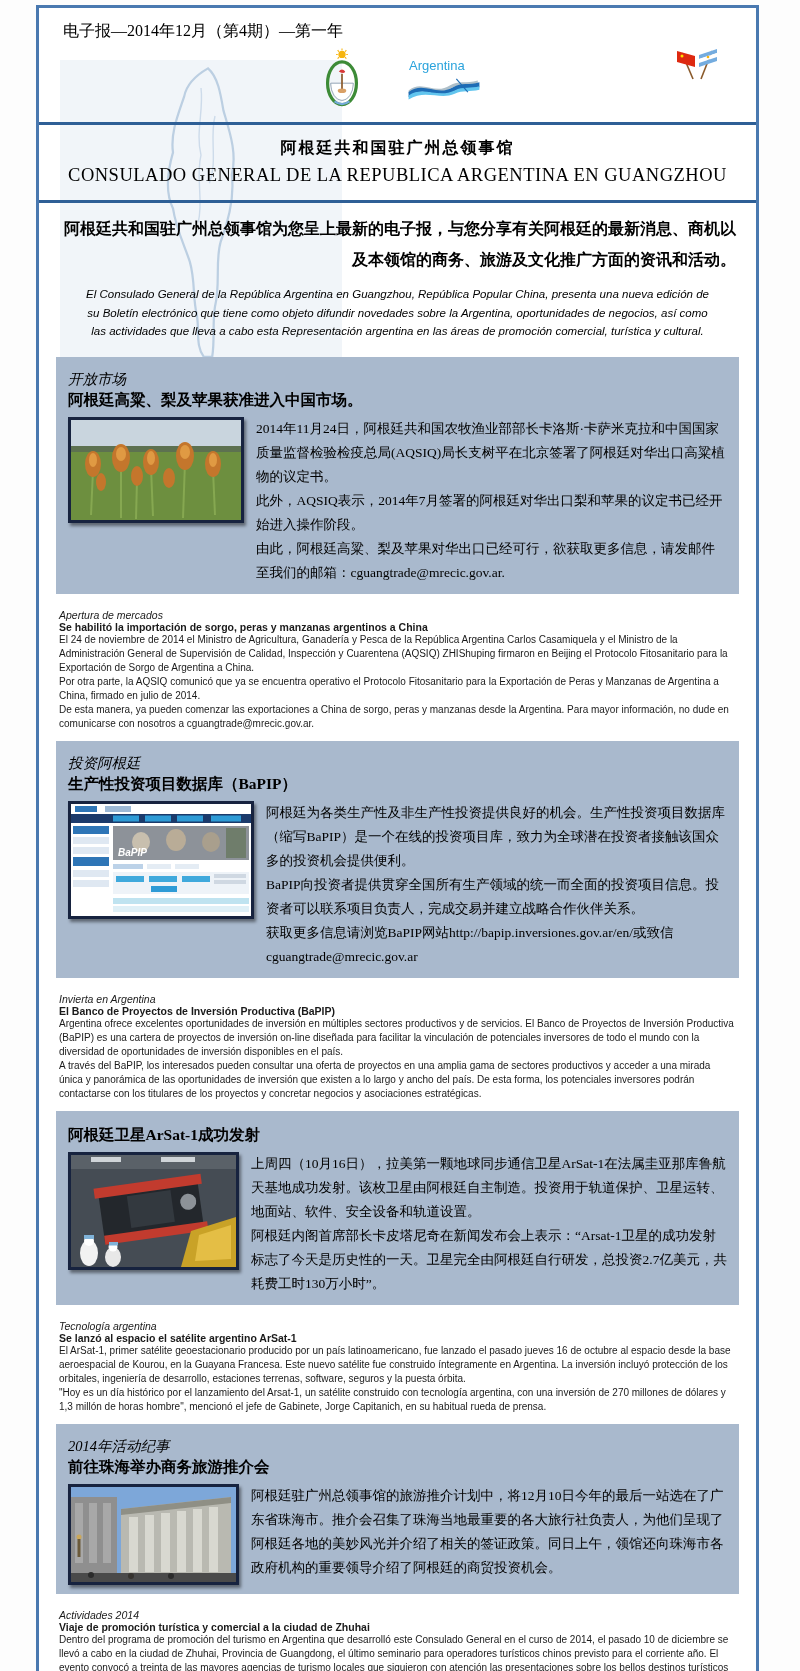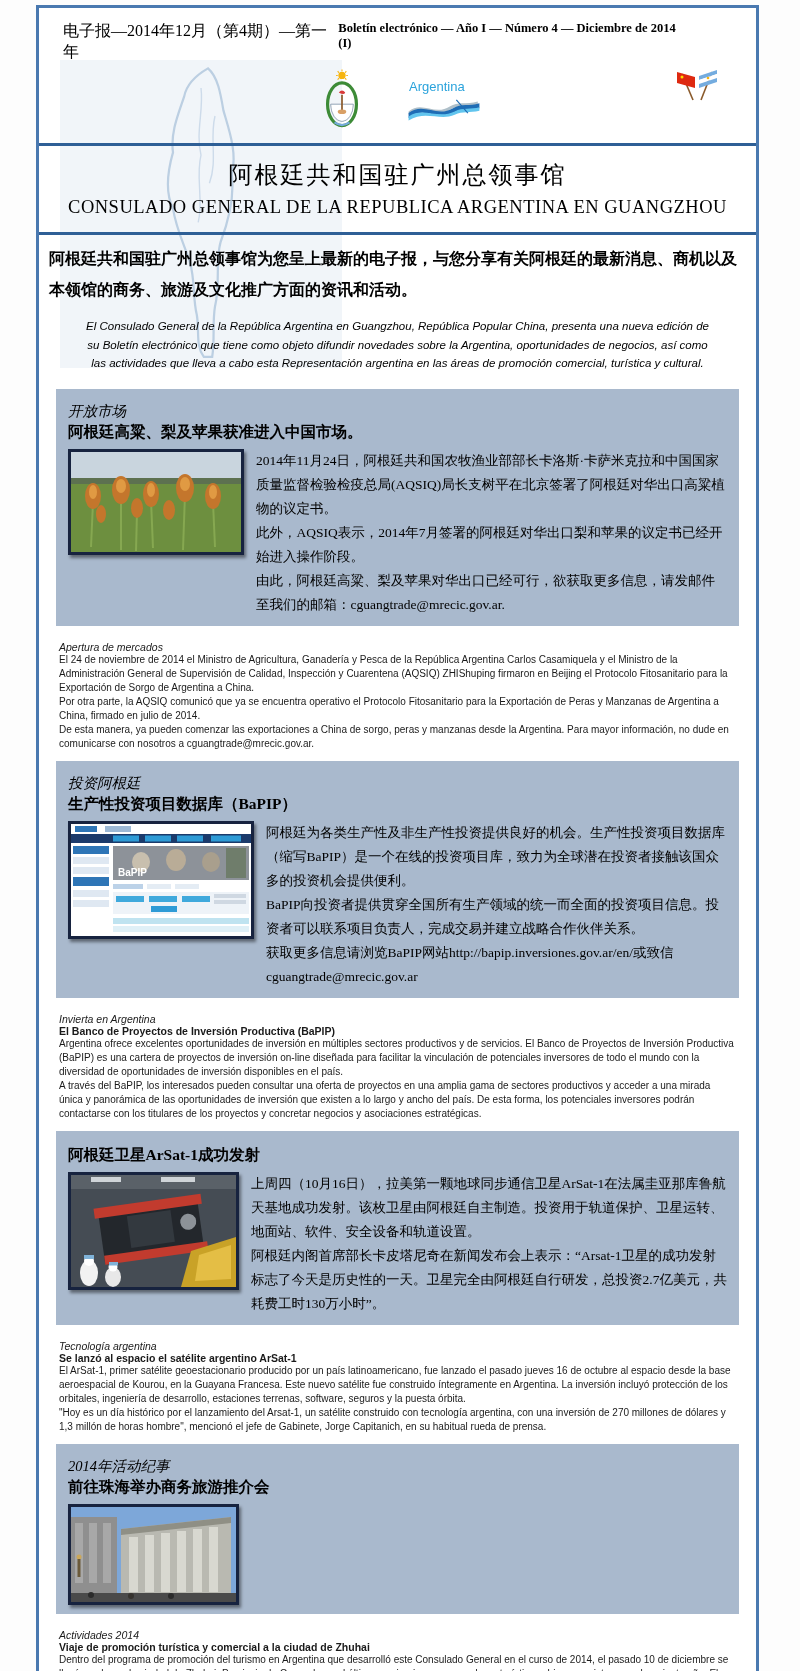--- a/index.html
+++ b/index.html
@@ -14,31 +14,31 @@
   .map-bg{position:absolute;left:21px;top:52px;width:282px;height:308px;background:#f1f5f9;z-index:0;}
   .map-bg svg{display:block;width:100%;height:100%;}
   
   .logo-row{position:relative;height:76px;z-index:2;}
   .escudo-top{position:absolute;left:281px;top:2px;}
   .brand-top{position:absolute;left:366px;top:12px;width:80px;}
   .brand-label{font-family:"Liberation Sans",sans-serif;color:#2aa3dc;font-size:13px;margin:0 0 1px 4px;}
   .flags-top{position:absolute;left:634px;top:0;}
   
   .rule{height:3px;background:#2e5f96;position:relative;z-index:2;}
-  .title-zh{text-align:center;font-size:24px;font-weight:normal;margin:13px 0 6px;position:relative;z-index:2;letter-spacing:2px;}
+  .title-zh{text-align:center;font-size:16px;font-weight:bold;margin:13px 0 6px;position:relative;z-index:2;letter-spacing:2px;}
   .title-es{text-align:center;font-size:18.5px;margin:0 0 14px;position:relative;z-index:2;letter-spacing:.5px;}
-  .intro-zh{font-size:16px;font-weight:bold;text-align:left;line-height:1.95;padding:10px 10px 4px;position:relative;z-index:2;font-family:Liberation Mono, monospace;}
+  .intro-zh{font-size:16px;font-weight:bold;text-align:right;line-height:1.95;padding:10px 20px 4px;position:relative;z-index:2;}
   .intro-es{font-family:"Liberation Sans",sans-serif;font-style:italic;font-size:11.5px;text-align:center;
             line-height:1.6;padding:6px 46px 10px;position:relative;z-index:2;}
   
   .section-box{margin:6px 17px;background:#a9b9cd;padding:13px 12px 9px;position:relative;z-index:2;}
   .section-tag{font-style:italic;font-size:14.5px;}
   .section-title{font-weight:bold;font-size:15.5px;margin:1px 0 6px;}
   .section-flex{display:flex;gap:12px;align-items:flex-start;}
-  .photo{flex-shrink:0;border:3px solid #17233f;box-shadow:2px 3px 3px rgba(0,0,0,.45);background:#ec4899;}
+  .photo{flex-shrink:0;border:3px solid #17233f;box-shadow:2px 3px 3px rgba(0,0,0,.45);background:#ec4899;font-style:italic;}
   .photo svg{display:block;}
   .section-body p{margin:0;font-size:13.5px;line-height:1.78;}
   
   .es-block{padding:9px 20px 4px;position:relative;z-index:2;font-family:"Liberation Sans",sans-serif;color:#1a1a1a;}
   .es-tag{font-style:italic;font-size:10.5px;}
   .es-title{font-weight:bold;font-size:10.5px;}
   .es-block p{margin:0;font-size:10px;line-height:1.4;}
 </style>
 </head>
 <body>
@@ -80,21 +80,20 @@
   <div class="map-bg">
     <svg viewBox="0 0 100 220">
       <path d="M55,6 C48,10 40,16 38,26 C34,38 28,52 30,66 C26,80 24,94 30,106 C32,120 38,132 42,144 C46,158 44,170 47,182 C49,194 46,204 52,212 L58,212 C60,200 58,188 60,176 C64,160 60,144 64,130 C70,114 74,98 72,82 C76,66 70,50 66,36 C64,24 62,12 55,6 Z" fill="none" stroke="#bccfe2" stroke-width="1.6"></path>
       <path d="M50,20 C52,36 46,52 50,68 C46,84 52,100 48,116" fill="none" stroke="#cddbea" stroke-width="1"></path>
       <path d="M60,40 C56,56 62,72 56,88" fill="none" stroke="#cddbea" stroke-width="1"></path>
     </svg>
   </div>
 
   <div class="masthead">
     <span class="masthead-left">电子报—2014年12月（第4期）—第一年</span>
-    <span class="masthead-right">Boletín electrónico — Año I — Número 4 — Diciembre de 2014 (I)</span>
   </div>
 
   <div class="logo-row">
     <svg class="escudo-top" width="44" height="62">
         <use href="#escudo"></use>
       </svg>
     <div class="brand-top">
       <div class="brand-label">Argentina</div>
       <svg width="78" height="28">
           <use href="#wave"></use>
@@ -159,20 +158,21 @@
       <div class="section-body">
         <p>2014年11月24日，阿根廷共和国农牧渔业部部长卡洛斯·卡萨米克拉和中国国家质量监督检验检疫总局(AQSIQ)局长支树平在北京签署了阿根廷对华出口高粱植物的议定书。</p>
         <p>此外，AQSIQ表示，2014年7月签署的阿根廷对华出口梨和苹果的议定书已经开始进入操作阶段。</p>
         <p>由此，阿根廷高粱、梨及苹果对华出口已经可行，欲获取更多信息，请发邮件至我们的邮箱：cguangtrade@mrecic.gov.ar.</p>
       </div>
     </div>
   </div>
 
   <div class="es-block">
     <div class="es-tag">Apertura de mercados</div>
+    <div class="es-title">Se habilitó la importación de sorgo, peras y manzanas argentinos a China</div>
     <p>El 24 de noviembre de 2014 el Ministro de Agricultura, Ganadería y Pesca de la República Argentina Carlos Casamiquela y el Ministro de la Administración General de Supervisión de Calidad, Inspección y Cuarentena (AQSIQ) ZHIShuping firmaron en Beijing el Protocolo Fitosanitario para la Exportación de Sorgo de Argentina a China.</p>
     <p>Por otra parte, la AQSIQ comunicó que ya se encuentra operativo el Protocolo Fitosanitario para la Exportación de Peras y Manzanas de Argentina a China, firmado en julio de 2014.</p>
     <p>De esta manera, ya pueden comenzar las exportaciones a China de sorgo, peras y manzanas desde la Argentina. Para mayor información, no dude en comunicarse con nosotros a cguangtrade@mrecic.gov.ar.</p>
   </div>
 
   <div class="section-box">
     <div class="section-tag">投资阿根廷</div>
     <div class="section-title">生产性投资项目数据库（BaPIP）</div>
     <div class="section-flex">
       <div class="photo">
@@ -292,20 +292,23 @@
               <rect x="138" y="20" width="9" height="65"></rect>
           </g>
           <rect x="0" y="86" width="165" height="9" fill="#4a4a4a"></rect>
           <circle cx="20" cy="88" r="3" fill="#2b2b2b"></circle>
             <circle cx="60" cy="89" r="3" fill="#36332f"></circle>
             <circle cx="100" cy="89" r="3" fill="#2b2b2b"></circle>
           <circle cx="8" cy="50" r="2.5" fill="#caa75a"></circle>
             <rect x="6.5" y="52" width="3" height="18" fill="#6b5a3a"></rect>
         </svg>
       </div>
+      <div class="section-body">
+        <p>阿根廷驻广州总领事馆的旅游推介计划中，将12月10日今年的最后一站选在了广东省珠海市。推介会召集了珠海当地最重要的各大旅行社负责人，为他们呈现了阿根廷各地的美妙风光并介绍了相关的签证政策。同日上午，领馆还向珠海市各政府机构的重要领导介绍了阿根廷的商贸投资机会。</p>
+      </div>
     </div>
   </div>
 
   <div class="es-block">
     <div class="es-tag">Actividades 2014</div>
     <div class="es-title">Viaje de promoción turística y comercial a la ciudad de Zhuhai</div>
     <p>Dentro del programa de promoción del turismo en Argentina que desarrolló este Consulado General en el curso de 2014, el pasado 10 de diciembre se llevó a cabo en la ciudad de Zhuhai, Provincia de Guangdong, el último seminario para operadores turísticos chinos previsto para el corriente año. El evento convocó a treinta de las mayores agencias de turismo locales que siguieron con atención las presentaciones sobre los bellos destinos turísticos argentinos y sobre visas. El mismo día, por la mañana, se realizó una presentación sobre oportunidades comerciales y de inversión en la Argentina ante autoridades económicas de la ciudad de Zhuhai.</p>
   </div>
 
 </div>

